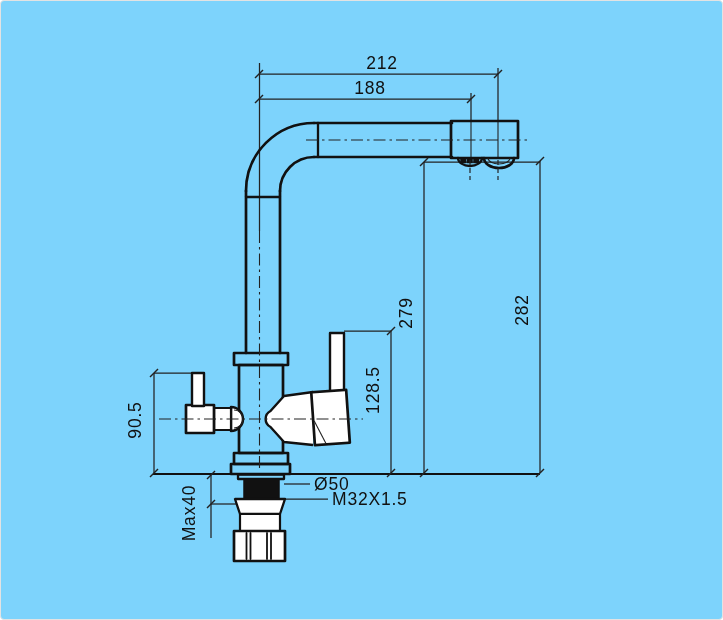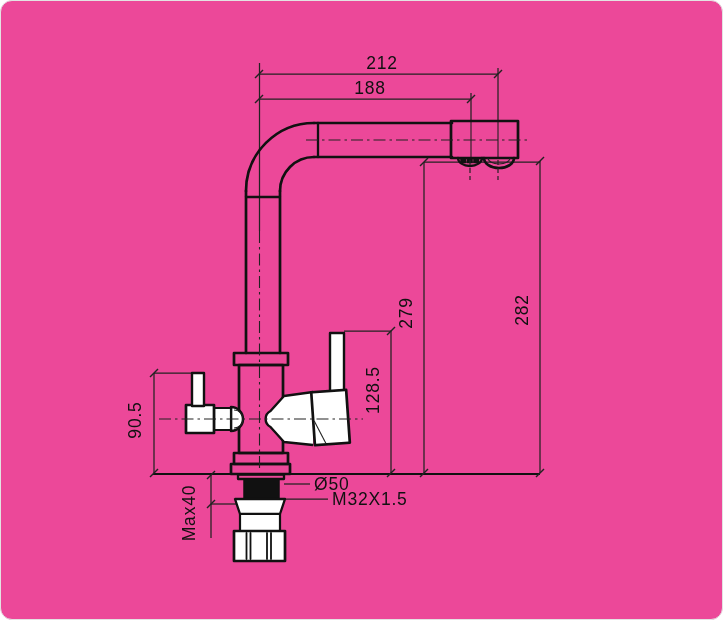--- a/index.html
+++ b/index.html
@@ -1,19 +1,19 @@
 <!DOCTYPE html>
 <html><head>
 <meta charset="utf-8">
 <style>
   html,body{margin:0;padding:0;background:#fff;}
   .page{
     position:relative;width:723px;height:620px;
-    background:#ec4899;box-sizing:border-box;
-    border:1px solid #e3e3e3;border-radius:12px;
+    background:#7dd3fc;box-sizing:border-box;
+    border:1px solid #e3e3e3;border-radius:4px;
     font-family:"Liberation Sans", sans-serif;
     overflow:hidden;
   }
   svg{position:absolute;left:0;top:0;}
   svg text{
     font-family:"Liberation Sans", sans-serif;
     font-size:17.5px;
     letter-spacing:0.8px;
     fill:#111111;
   }

